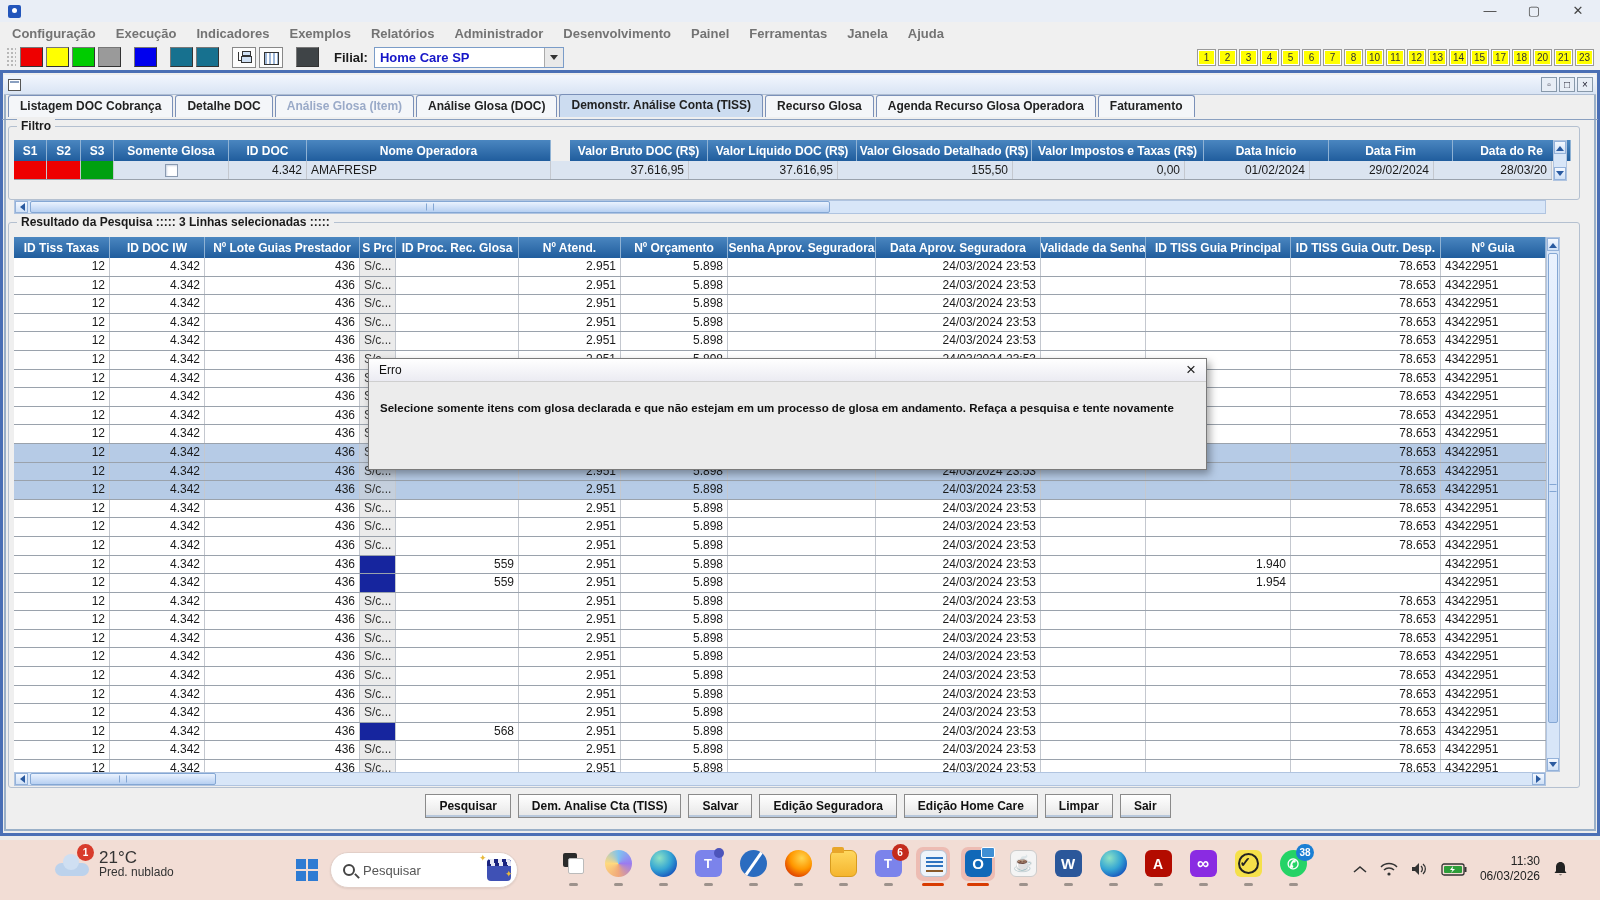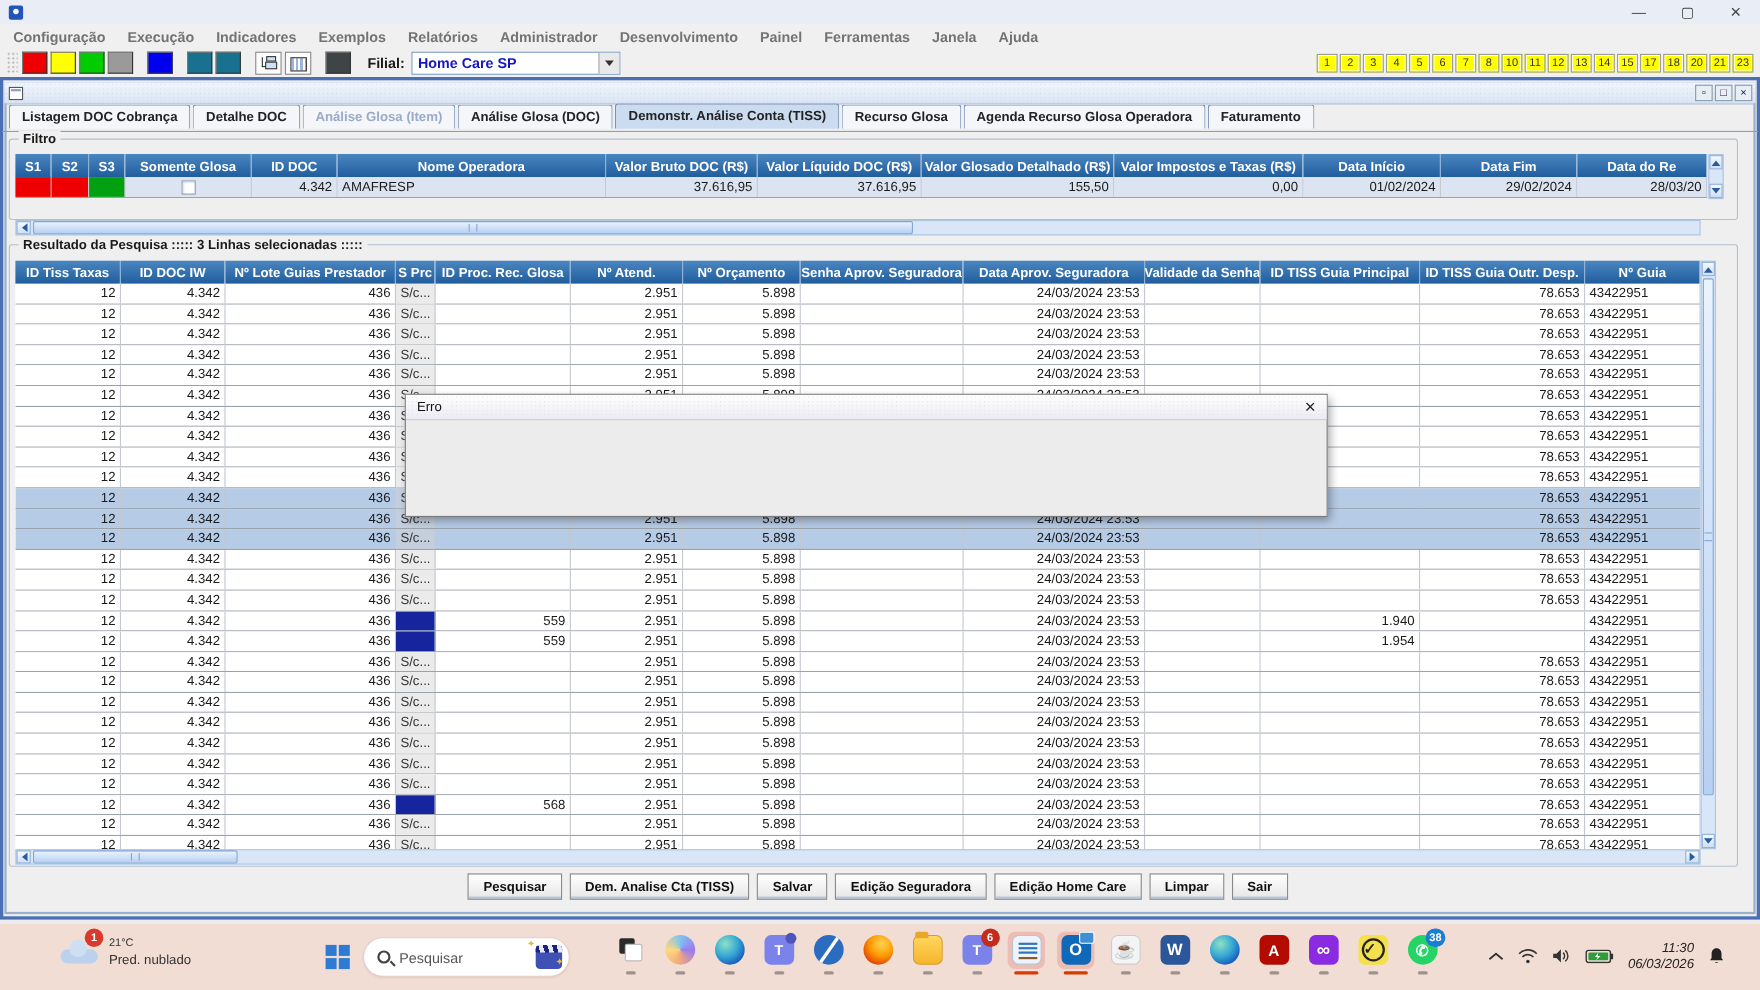--- a/index.html
+++ b/index.html
@@ -101,21 +101,21 @@
 .fbtn { background:linear-gradient(#ffffff,#e6e6e6); border:1px solid #8a8a8a; box-shadow:0 -2px 0 #b8c8dc inset; font-weight:bold; font-size:12px; padding:4px 13px; color:#111; white-space:nowrap; }
 
 
 .taskbar { position:absolute; top:840px; left:0; width:1600px; height:60px; background:#f2ddd5; display:flex; align-items:center; }
 .weather { position:absolute; left:55px; top:10px; display:flex; align-items:center; gap:8px; }
 .cloud { position:relative; width:36px; height:22px; }
 .cloud::before { content:""; position:absolute; bottom:0; width:34px; height:13px; background:#bcd2ec; border-radius:7px; }
 .cloud::after { content:""; position:absolute; left:8px; top:0; width:16px; height:16px; background:#cfdff2; border-radius:50%; }
 .weather-badge { position:absolute; left:22px; top:-10px; width:17px; height:17px; background:#d83b2b; color:#fff; border-radius:50%; font-size:10px; font-weight:bold; text-align:center; line-height:17px; }
 .weather-text { font-size:12px; color:#333; line-height:15px; }
-.weather-temp { font-size:10px; }
+.weather-temp { font-size:17px; }
 .start-btn { position:absolute; left:296px; top:19px; width:22px; height:22px; display:grid; grid-template-columns:10px 10px; grid-template-rows:10px 10px; gap:2px; }
 .start-btn span { background:#2e7bd3; }
 .search-pill { position:absolute; left:330px; top:12px; width:188px; height:36px; background:#fff; border:1px solid #e2cfc8; border-radius:18px; display:flex; align-items:center; padding:0 6px 0 12px; box-shadow:0 1px 2px rgba(0,0,0,.08); }
 .search-glass { width:12px; height:12px; border:2px solid #444; border-radius:50%; position:relative; margin-right:8px; flex:none; }
 .search-glass::after { content:""; position:absolute; left:9px; top:9px; width:6px; height:2px; background:#444; transform:rotate(45deg); }
 .search-text { color:#555; font-size:13px; flex:1; }
 .clapper { width:24px; height:22px; background:#3f51b5; border-radius:4px; position:relative; flex:none; }
 .clapper::before { content:""; position:absolute; top:0; left:0; right:0; height:7px; background:repeating-linear-gradient(75deg,#1a237e 0 4px,#e8eaf6 4px 8px); border-radius:4px 4px 0 0; }
 .clapper::after { content:"✦"; position:absolute; left:-8px; top:-6px; color:#e8b93c; font-size:9px; text-shadow:26px 16px 0 #e8b93c; }
 .tb-icons { position:absolute; left:556px; top:9px; display:flex; gap:11px; align-items:flex-start; }
@@ -136,21 +136,21 @@
 .ic-notes { background:#eef4fb; border:1px solid #b8c4d4; } .ic-notes::before { content:""; position:absolute; left:5px; top:6px; width:17px; height:2px; background:#2f74c0; box-shadow:0 4px 0 #2f74c0,0 8px 0 #2f74c0,0 13px 0 #8a5a2a; }
 .ic-outlook { background:#1068b8; } .ic-outlook::before { content:"O"; font-size:15px; } .ic-outlook::after { content:""; position:absolute; right:-3px; top:-3px; width:12px; height:9px; background:#3f8fd4; border:1px solid #fff; border-radius:2px; }
 .ic-java { background:#f4f4f4; border:1px solid #ccc; color:#b04020; font-size:16px; }
 .ic-word { background:#2b579a; } .ic-word::before { content:"W"; }
 .ic-acrobat { background:#b30b00; } .ic-acrobat::before { content:"A"; font-size:14px; }
 .ic-visual-studio { background:#8a2be2; } .ic-visual-studio::before { content:"∞"; font-size:17px; }
 .ic-check-app { background:#f5e04a; border-radius:6px; color:#222; } .ic-check-app::before { content:"✓"; font-size:14px; border:2px solid #222; border-radius:50%; width:17px; height:17px; line-height:14px; }
 .ic-whatsapp { border-radius:50%; background:#25d366; } .ic-whatsapp::before { content:"✆"; font-size:14px; }
 .tray { position:absolute; right:32px; top:14px; display:flex; align-items:center; gap:13px; }
 .tray svg { display:block; }
-.clock { text-align:right; font-size:12px; color:#222; line-height:15px;font-style:italic; }
+.clock { text-align:right; font-size:12px; color:#222; line-height:15px; }
 
 
 .filter-group { left:8px; top:126px; width:1572px; height:74px; }
 .filter-table { position:absolute; left:14px; top:140px; width:1538px; }
 .filter-vsb { left:1553px; top:140px; height:41px; }
 .hscroll-top { left:14px; top:200px; width:1532px; }
 .results-group { left:8px; top:222px; width:1572px; height:566px; }
 .results-head { position:absolute; left:14px; top:237px; width:1532px; }
 .results-body { position:absolute; left:14px; top:258px; width:1532px; height:514px; overflow:hidden; background:#fff; }
 .results-vsb { left:1546px; top:237px; height:535px; }
@@ -259,21 +259,21 @@
   <span class="groupbox-label">Filtro</span>
 </div>
 <div class="filter-table">
   <div class="thead" id="filter-head">
       <span class="th" style="width: 33px;">S1</span>
       <span class="th" style="width: 34px;">S2</span>
       <span class="th" style="width: 33px;">S3</span>
       <span class="th" style="width: 115px;">Somente Glosa</span>
       <span class="th" style="width: 78px;">ID DOC</span>
       <span class="th" style="width: 244px;">Nome Operadora</span>
-      <span class="th" style="width: 138px;">Valor Bruto DOC (R$)</span>
+      <span class="th" style="width: 138px; margin-left: 19px;">Valor Bruto DOC (R$)</span>
       <span class="th" style="width: 149px;">Valor Líquido DOC (R$)</span>
       <span class="th" style="width: 175px;">Valor Glosado Detalhado (R$)</span>
       <span class="th" style="width: 172px;">Valor Impostos e Taxas (R$)</span>
       <span class="th" style="width: 125px;">Data Início</span>
       <span class="th" style="width: 124px;">Data Fim</span>
       <span class="th" style="width: 118px;">Data do Re</span>
     </div>
   <div class="filter-row" id="filter-row">
       <span class="td cell-red " style="width: 33px; background: rgb(238, 0, 0);"></span>
       <span class="td cell-red " style="width: 34px; background: rgb(238, 0, 0);"></span>
@@ -764,20 +764,21 @@
   <span class="sb-btn" style="margin-left:auto;">
       <span class="tri-r"></span>
     </span>
 </div>
 
 <div class="dialog">
   <div class="dialog-title">
     <span class="dialog-title-text">Erro</span>
     <span class="dialog-close">×</span>
   </div>
+  <div class="dialog-msg">Selecione somente itens com glosa declarada e que não estejam em um processo de glosa em andamento. Refaça a pesquisa e tente novamente</div>
 </div>
 
 <div class="footer-btns" id="footer-btns">
     <button class="fbtn">Pesquisar</button>
     <button class="fbtn">Dem. Analise Cta (TISS)</button>
     <button class="fbtn">Salvar</button>
     <button class="fbtn">Edição Seguradora</button>
     <button class="fbtn">Edição Home Care</button>
     <button class="fbtn">Limpar</button>
     <button class="fbtn">Sair</button>

